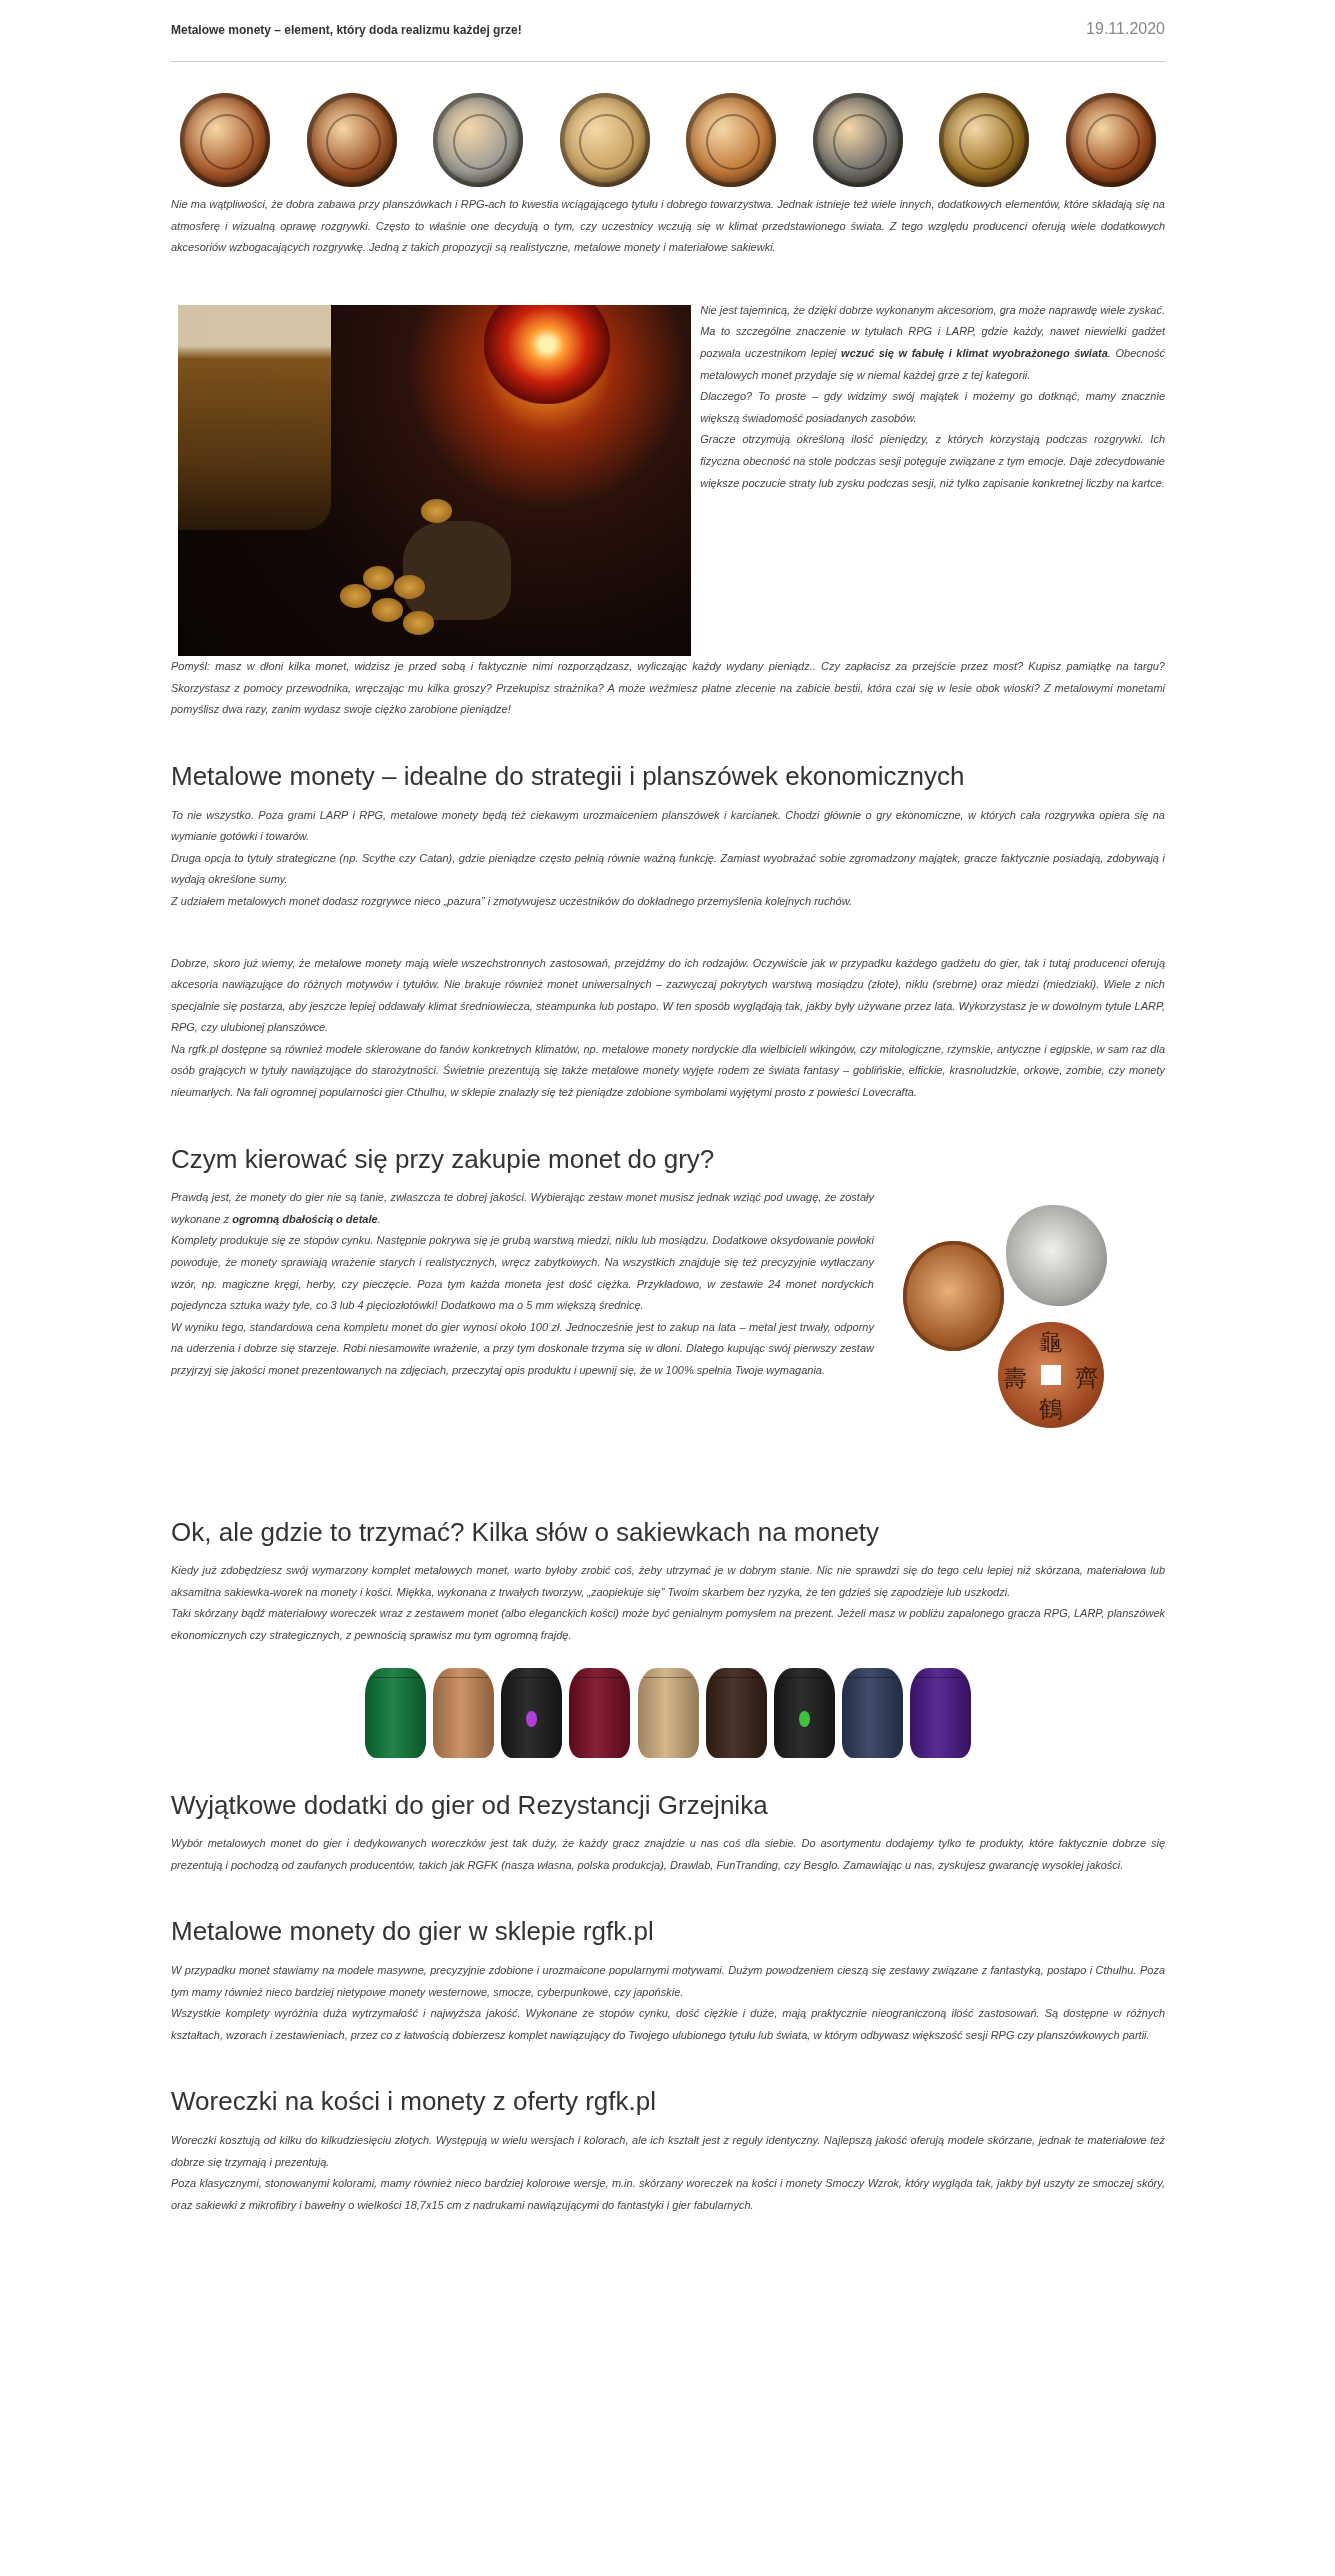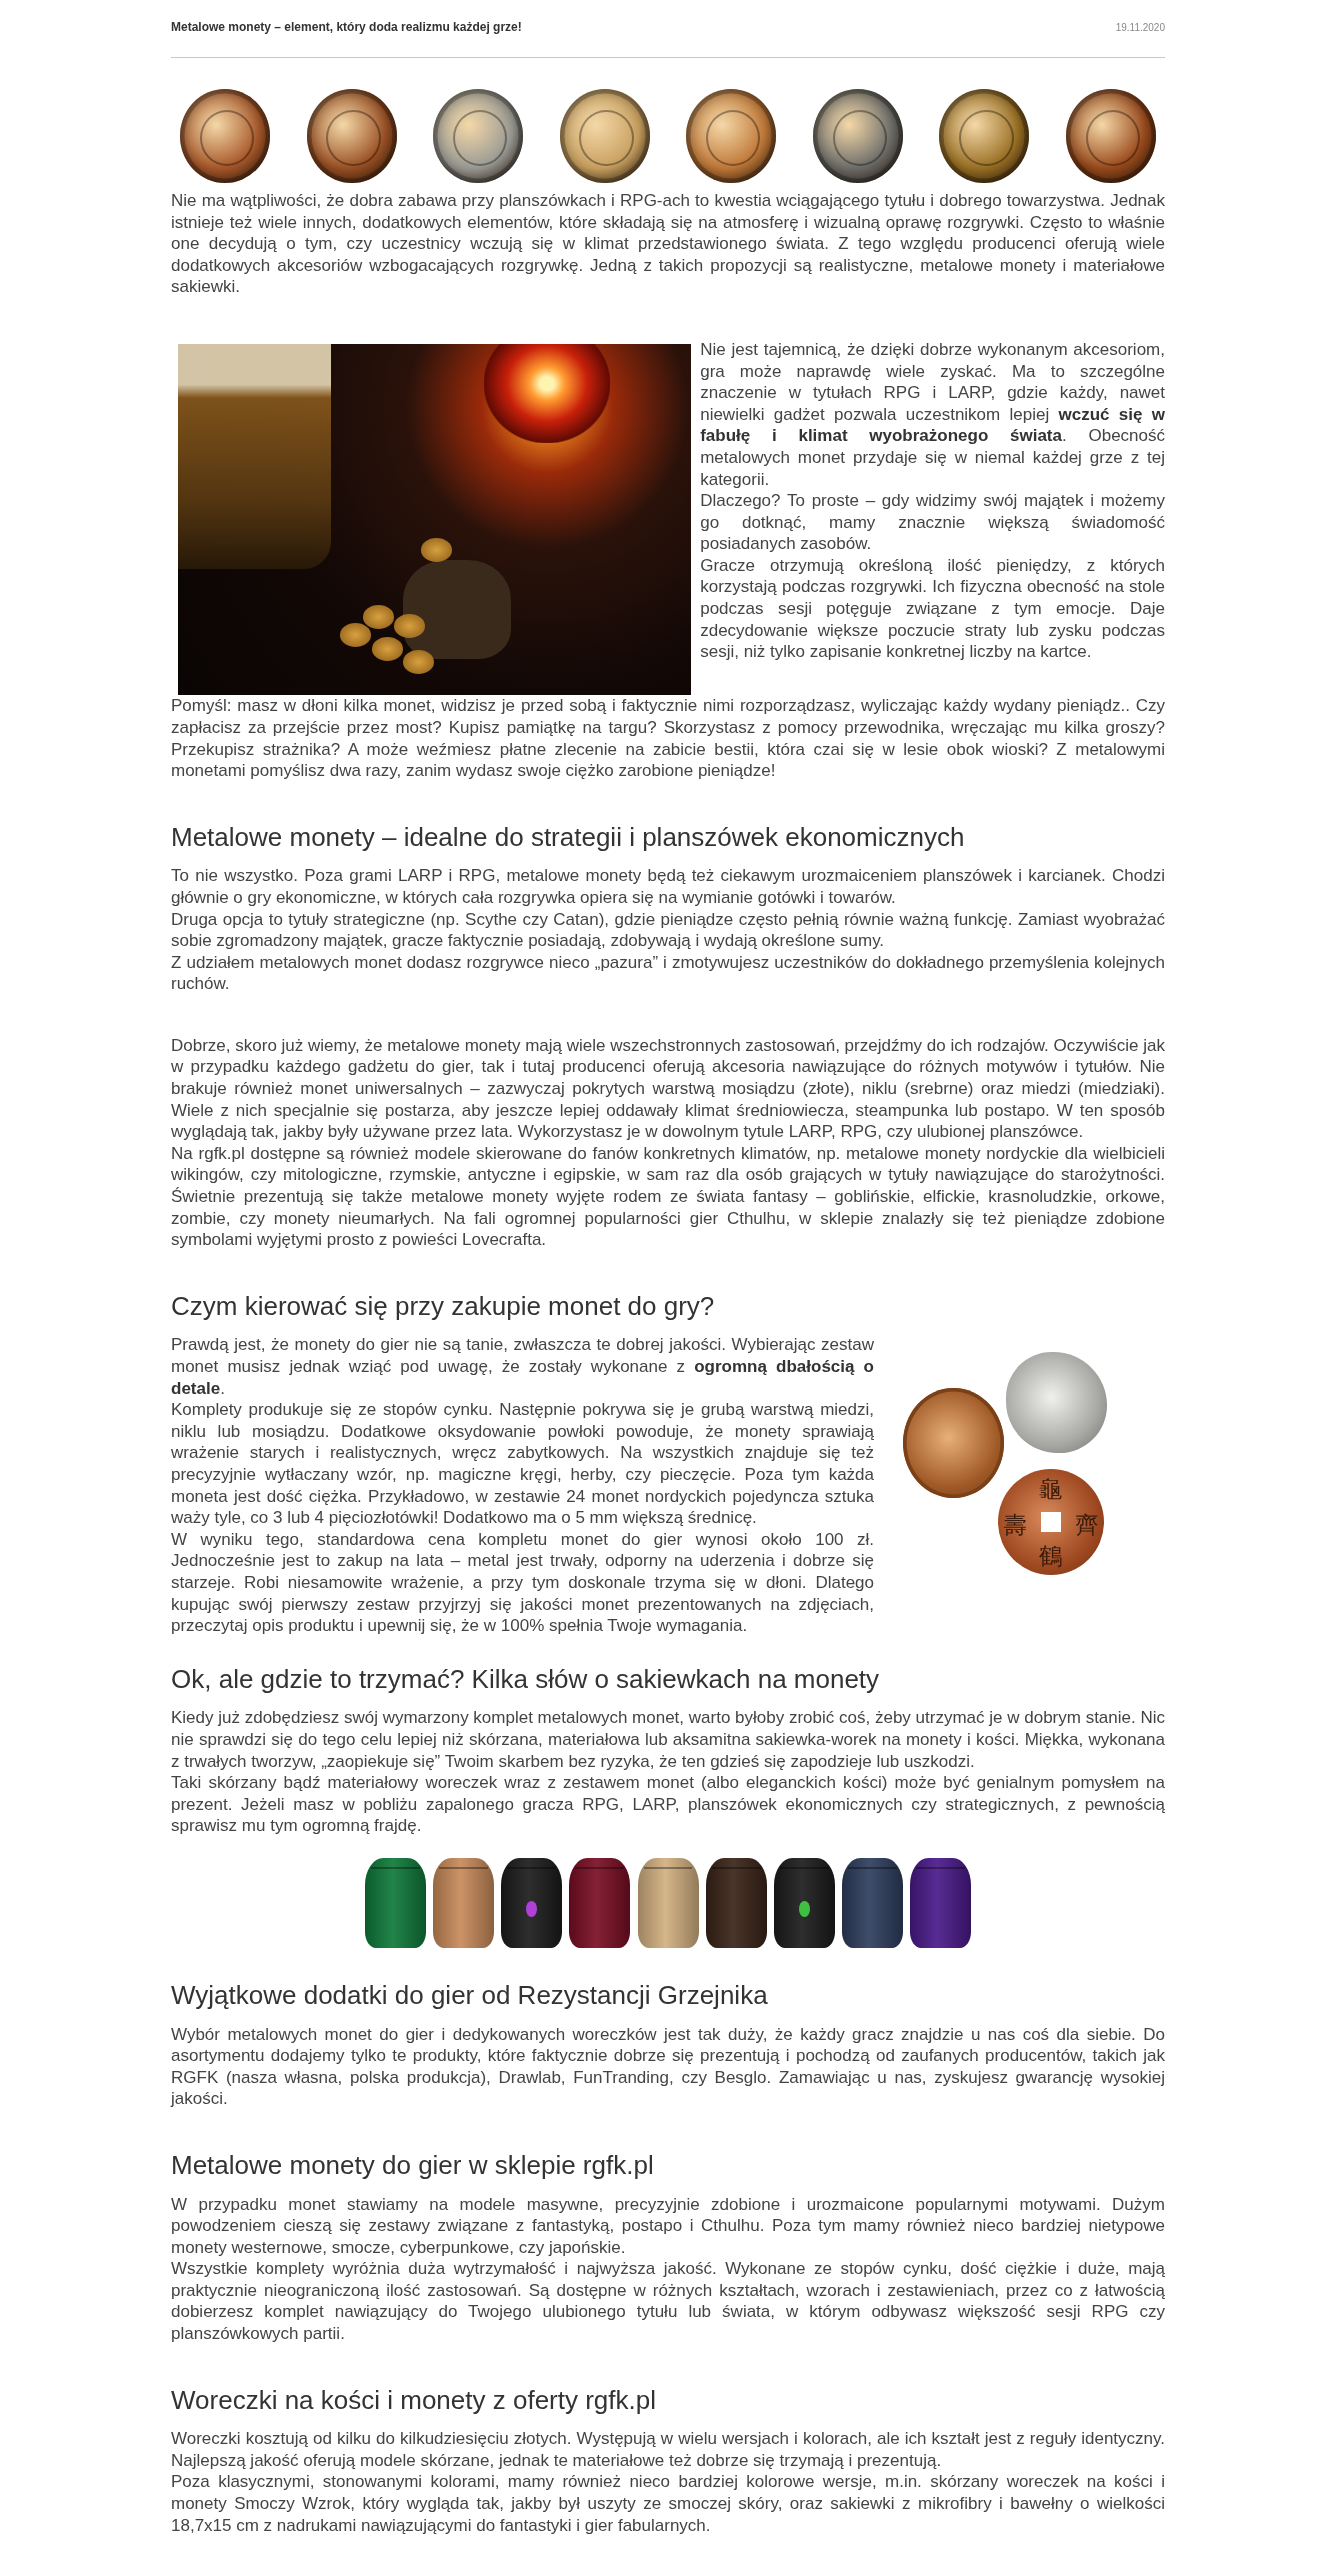--- a/index.html
+++ b/index.html
@@ -1,21 +1,21 @@
 <!DOCTYPE html>
 <html style="font-size:14.4px"><head>
 <meta charset="utf-8">
 <style>
   html, body { margin: 0; padding: 0; background: #ffffff; }
   body { width: 1336px; font-family: "Liberation Sans", "DejaVu Sans", sans-serif; color: #444444; }
   .page { width: 994px; margin: 0 auto; padding-top: 20px; }
   .header { display: flex; justify-content: space-between; align-items: baseline; padding-bottom: 23.4px; border-bottom: 1.8px solid #c8c8c8; }
   .post-title { font-size: 12px; font-weight: bold; color: #333; margin: 0; }
-  .post-date { font-size: 10px; color: #888; }
-  p { margin: 0; font-size: 17px; line-height: 21.6px; text-align: justify; color: #444; }
+  .post-date { font-size: 16px; color: #888; }
+  p { margin: 0; font-size: 11px; line-height: 21.6px; text-align: justify; color: #444; font-style: italic; }
   p b { color: #333; }
   h2 { font-weight: normal; font-size: 26px; color: #333; margin: 0 0 12.6px 0; line-height: 31px; }
   .section { margin-top: 40px; }
   .coin-strip { display: flex; justify-content: space-between; padding: 27px 9px 0 9px; height: 101px; align-items: center; }
   .coin { width: 90px; height: 94px; border-radius: 50%; box-shadow: inset 0 0 0 4.5px rgba(0,0,0,0.25), inset 0 0 16px rgba(0,0,0,0.5); position: relative; }
   .coin::after { content: ""; position: absolute; left: 22%; top: 22%; width: 56%; height: 56%; border-radius: 50%; border: 2.7px solid rgba(0,0,0,0.35); }
   .intro { margin-top: 3.6px; }
   .feature { display: flex; margin-top: 41px; }
   .feature-photo { width: 513px; height: 351px; margin: 5.4px 9px 0 7.2px; flex: none; position: relative; overflow: hidden;
      background: radial-gradient(circle at 72% 18%, #ffd27a 0 3%, #e07a1a 6%, #9a2a0a 14%, #2a120a 30%, #120806 60%, #0a0504 100%); }

